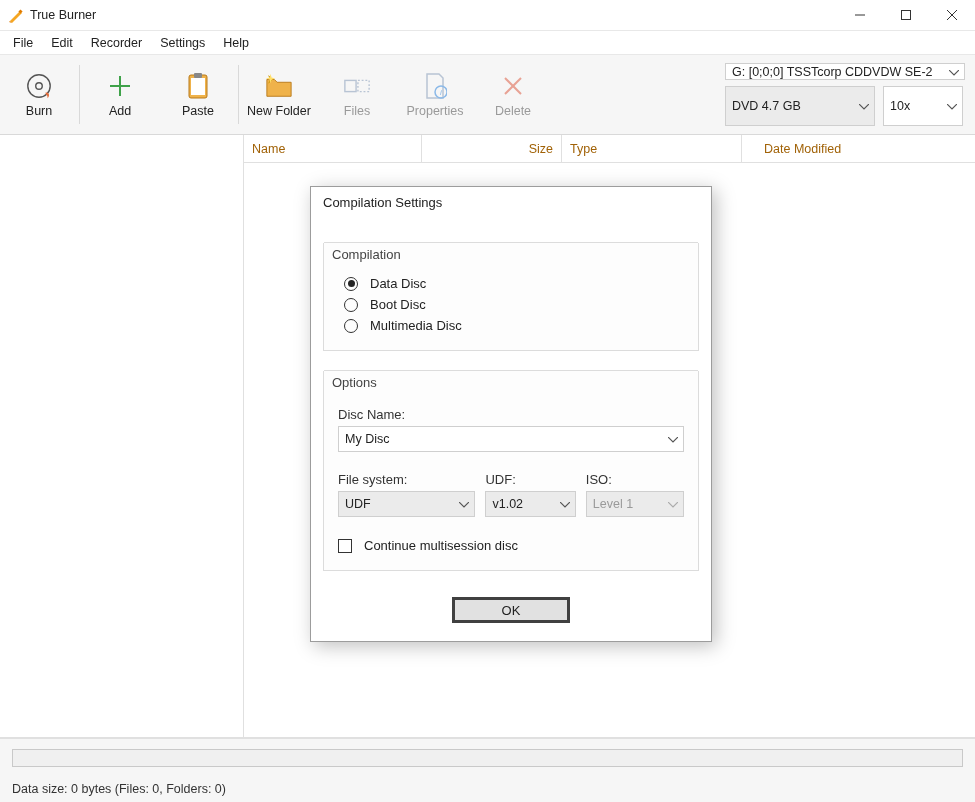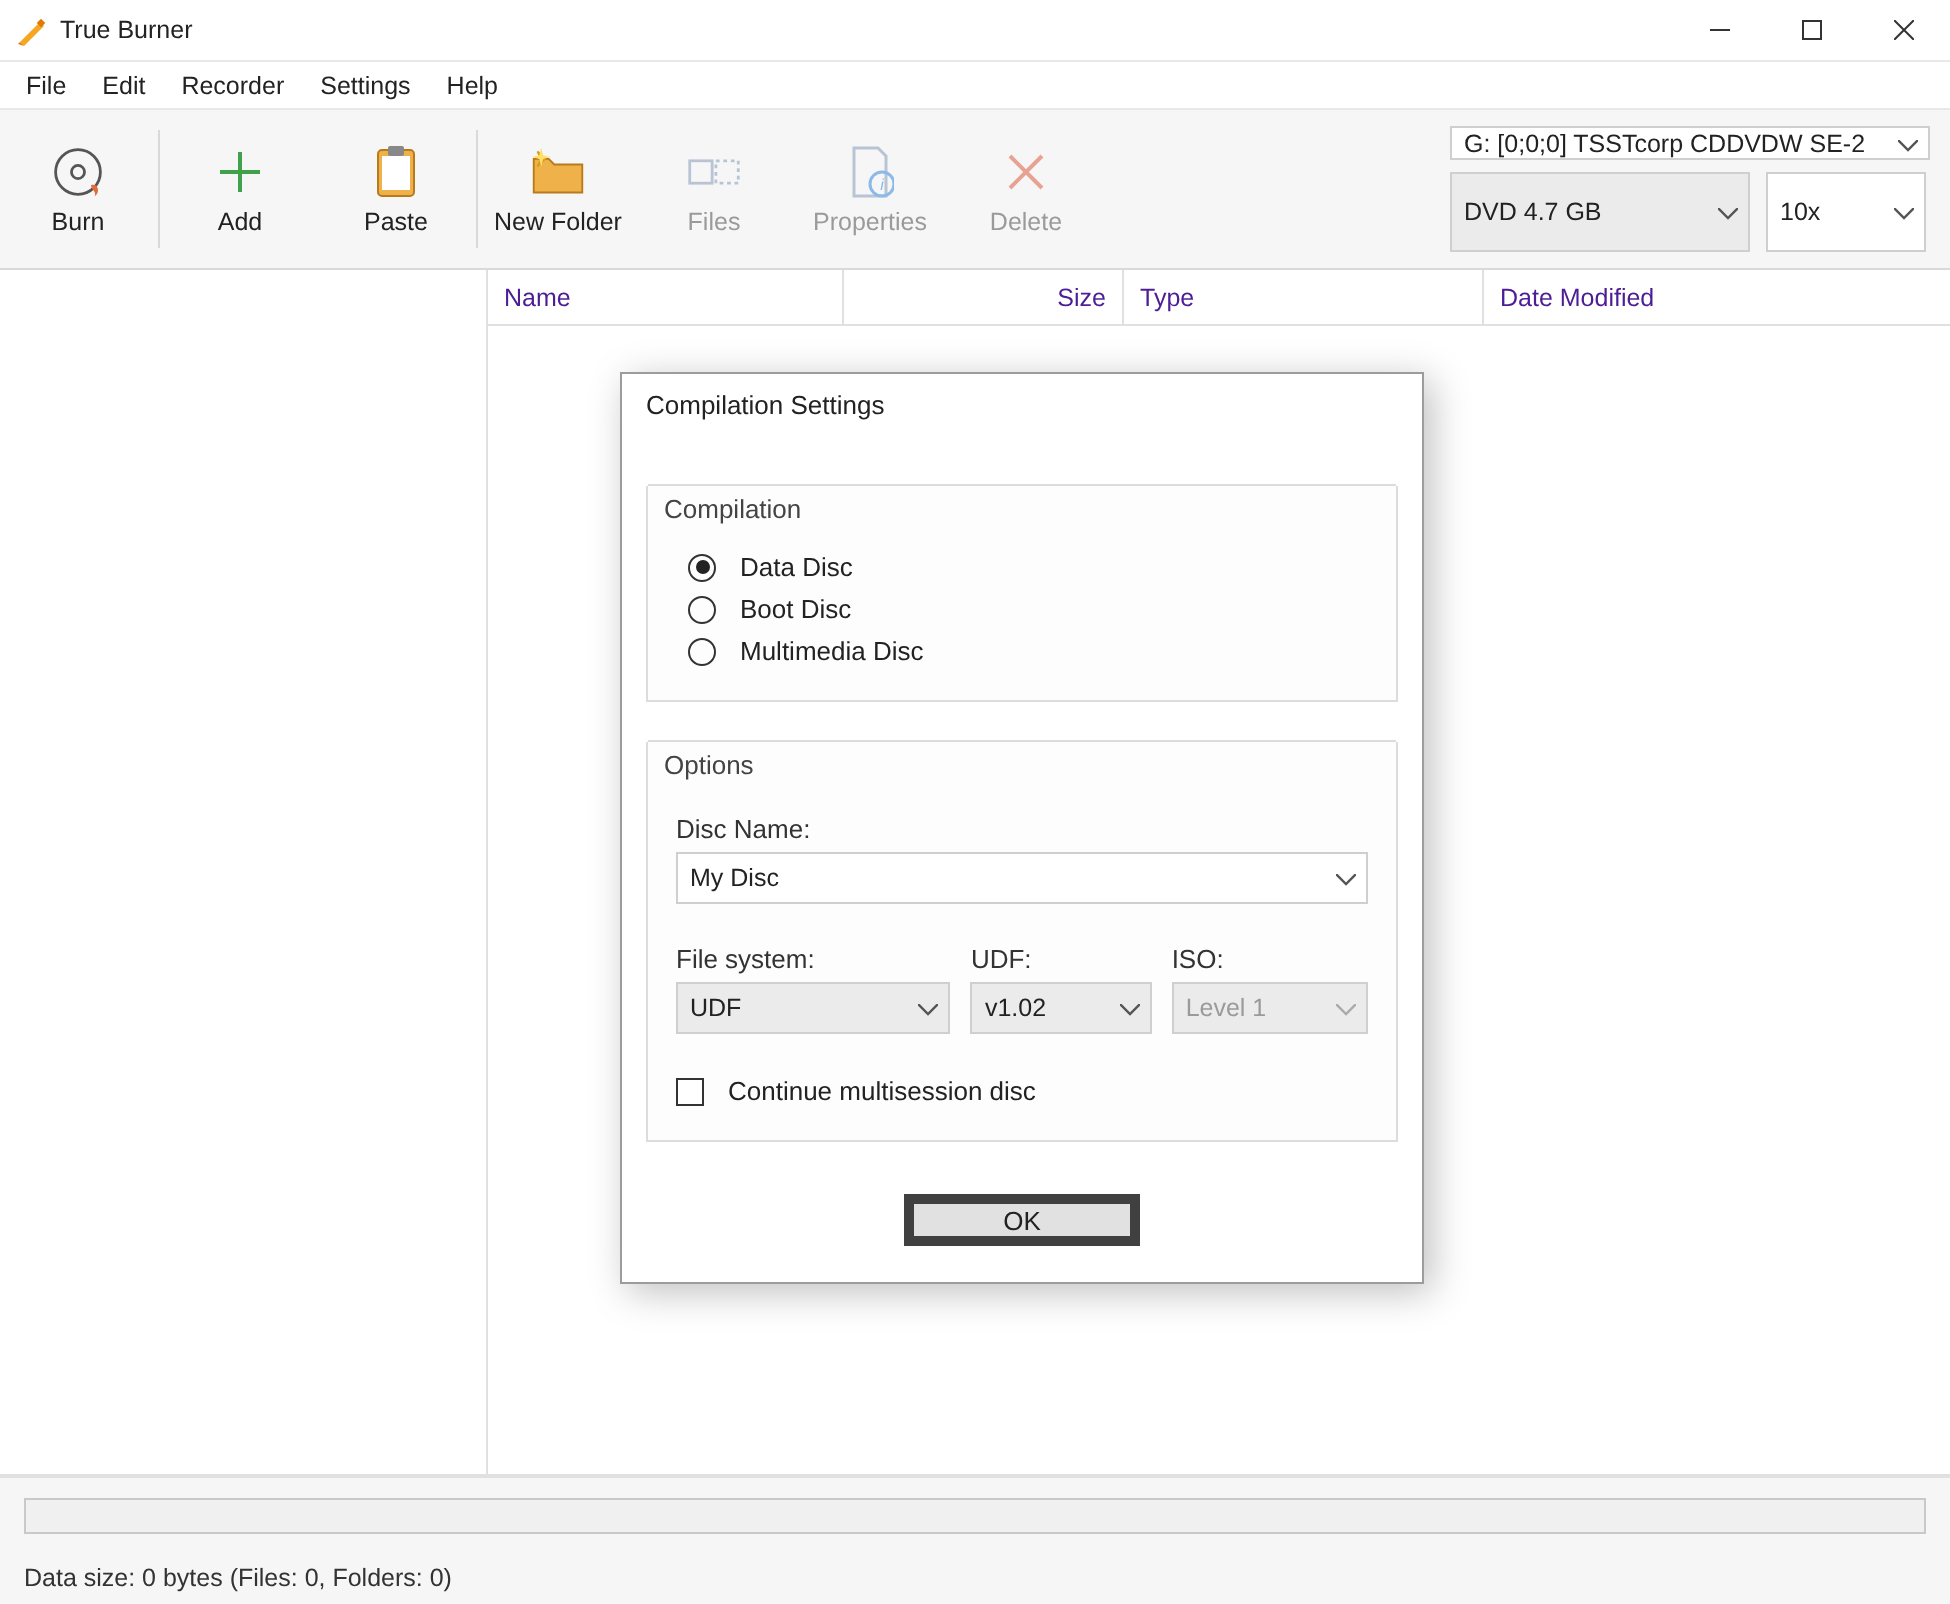--- a/index.html
+++ b/index.html
@@ -100,21 +100,21 @@
     border-bottom:1px solid #e0e0e0;
     display:flex;
     align-items:center;
   }
   .list-header .col {
     padding:0 8px;
     height:100%;
     display:flex;
     align-items:center;
     border-right:1px solid #e0e0e0;
-    color:#4c1d95;
+    color:#a16207;
     text-align:center;
   }
   
   .status-area {
     height:64px;
     background:#f6f6f6;
     border-top:1px solid #e0e0e0;
     padding:10px 12px 6px 12px;
     display:flex;
     flex-direction:column;
@@ -180,21 +180,21 @@
   .modal .lbl { font-size:13px; color:#333; margin: 6px 0 4px 0; }
   .field-row { display:flex; gap:10px; align-items:flex-end; }
   .field-col { display:flex; flex-direction:column; }
   .modal-footer {
     padding: 10px 0 18px 0;
     display:flex;
     justify-content:center;
   }
   .ok-btn {
     width:118px; height:26px;
-    border:5px solid #404040;
+    border:3px solid #404040;
     background:#e1e1e1;
     display:flex; align-items:center; justify-content:center;
     font-size:13px;
   }
   .chev svg, .chev { pointer-events:none; }
 </style>
 </head>
 <body>
 
 <div class="titlebar">
@@ -328,21 +328,21 @@
   </div>
 </div>
 
 <div class="main">
   <div class="tree"></div>
   <div class="listview">
     <div class="list-header">
       <div class="col" style="width:178px">Name</div>
       <div class="col" style="width:140px; justify-content:flex-end;">Size</div>
       <div class="col" style="width:180px">Type</div>
-      <div class="col" style="flex:1; border-right:none;">Date Modified</div>
+      <div class="col" style="flex:1; border-right:none;margin-left:14px;">Date Modified</div>
     </div>
   </div>
 </div>
 
 <div class="status-area">
   <div class="progress-track"></div>
   <div class="status-text">Data size: 0 bytes (Files: 0, Folders: 0)</div>
 </div>
 
 <div class="modal">

